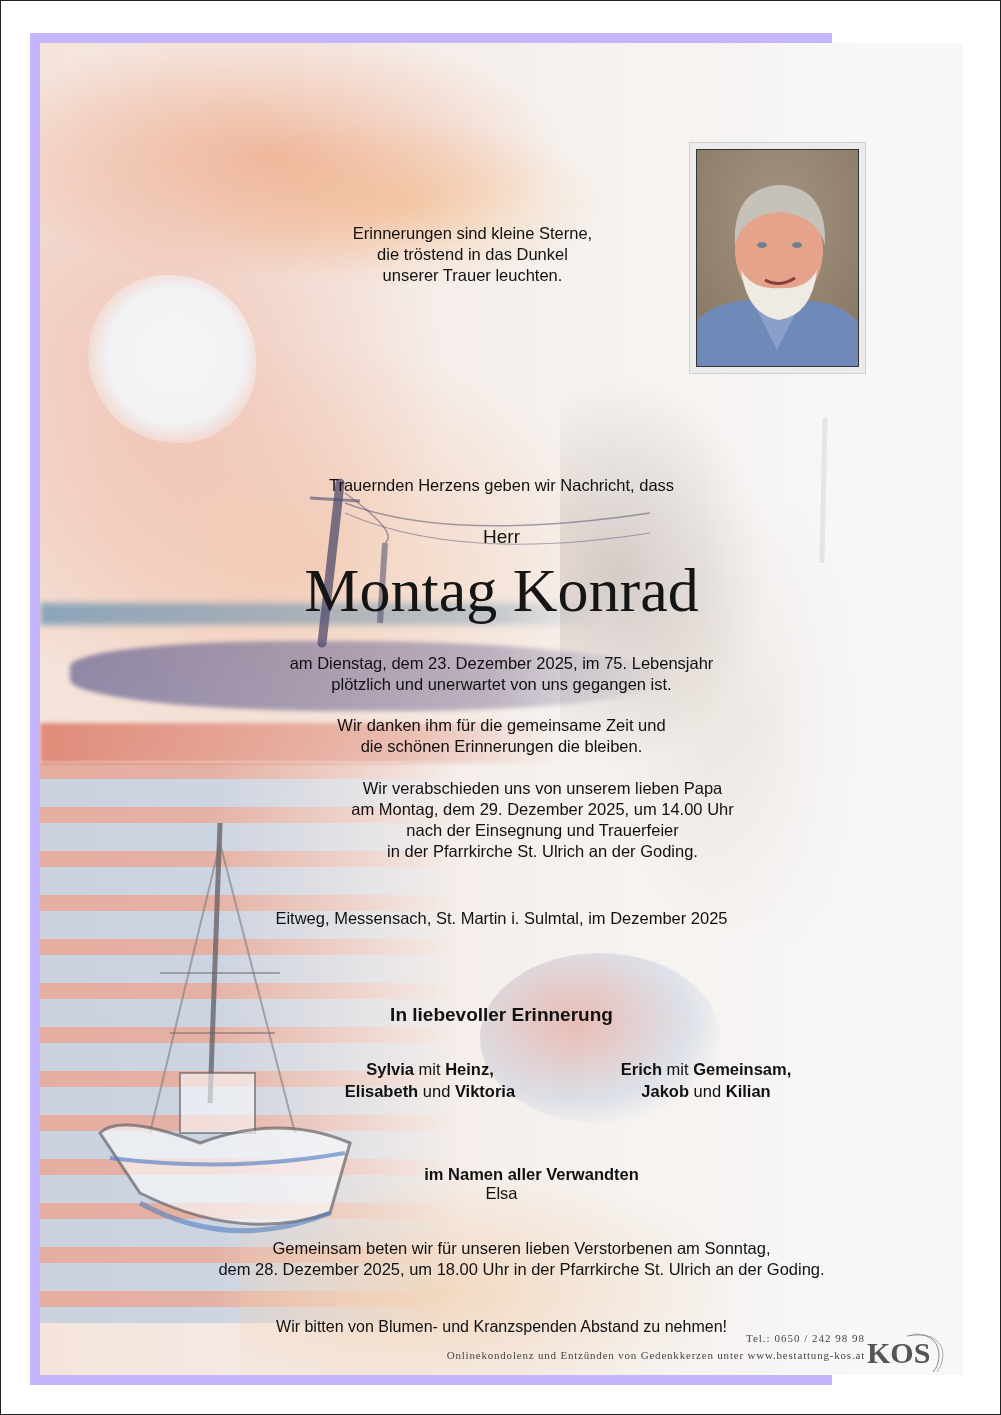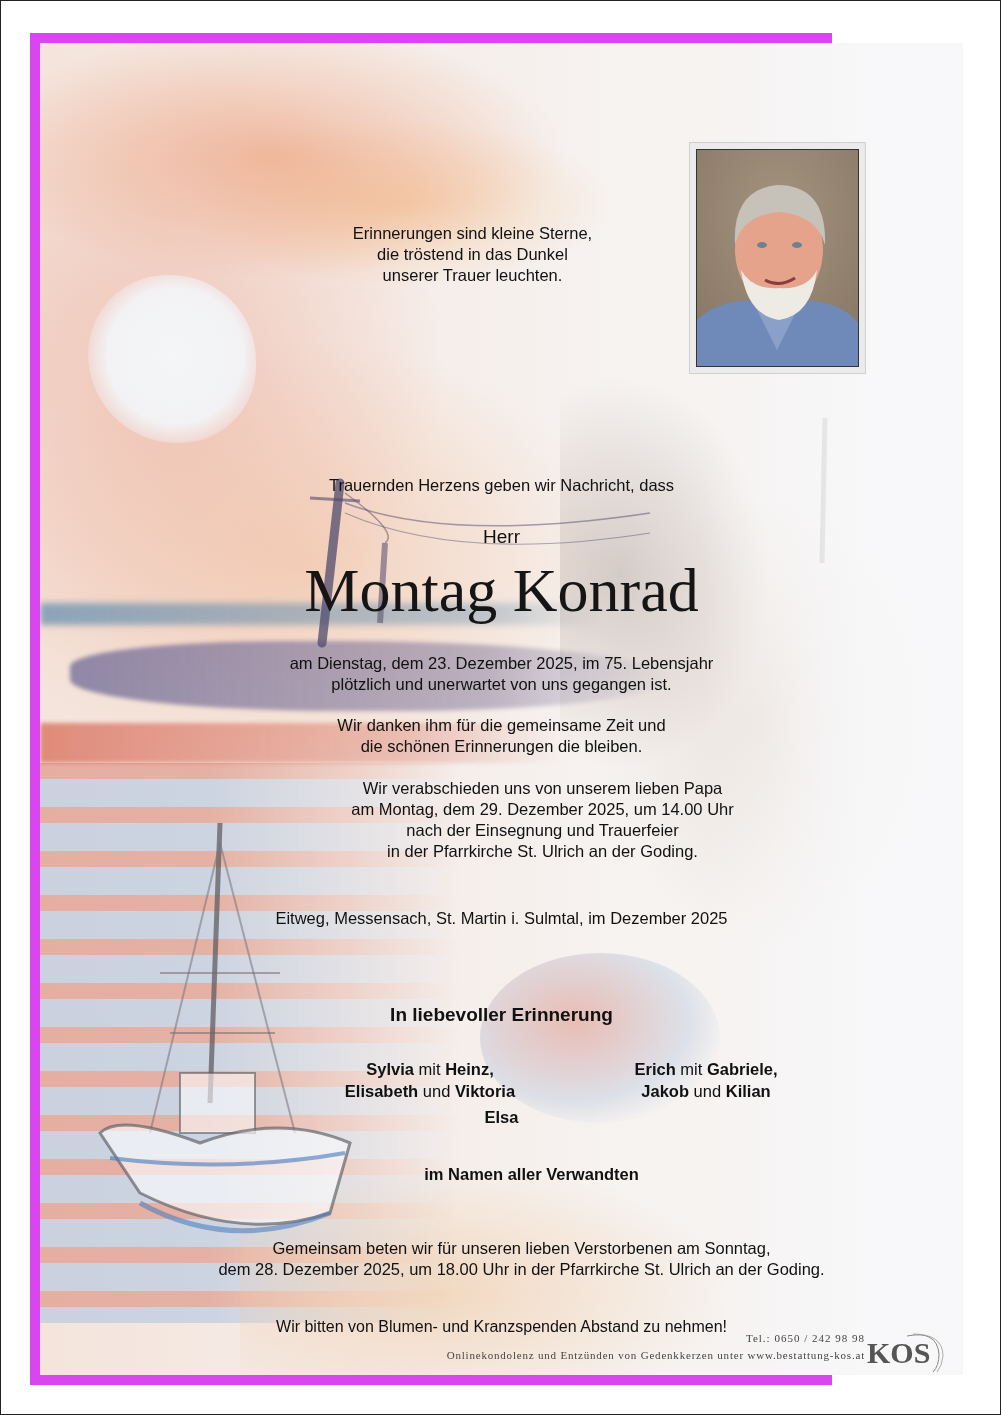--- a/index.html
+++ b/index.html
@@ -8,21 +8,21 @@
     background: #ffffff;
     font-family: "Liberation Sans", "DejaVu Sans", sans-serif;
     color: #111;
   }
   .page-border {
     position: absolute; left: 0; top: 0; width: 999px; height: 1413px;
     border: 1px solid #222; box-sizing: content-box;
   }
   .frame {
     position: absolute; left: 30px; top: 33px; width: 802px; height: 1352px;
-    background: #d946ef;
+    background: #c4b5fd;
   }
   .panel {
     position: absolute; left: 10px; top: 10px; width: 923px; height: 1332px;
     overflow: hidden;
     background: #f6f3f1;
   }
   
   .wc { position: absolute; pointer-events: none; }
   .wc-sky {
     left: 0; top: 0; width: 100%; height: 100%;
@@ -101,21 +101,21 @@
   }
   .p1 { top: 610px; }
   .p2 { top: 672px; }
   .p3 { top: 735px; margin-left: 41px; }
   .place { top: 865px; left: 40px; }
   .remember { top: 960px; font-size: 19px; font-weight: bold; line-height: 24px; }
   .fam { position: absolute; top: 1015px; width: 260px; text-align: center; font-size: 16.5px; line-height: 22px; }
   .fam b { font-weight: bold; }
   .fam-left { left: 260px; }
   .fam-right { left: 536px; }
-  .elsa { top: 1064px; font-weight: bold; }
+  .elsa { top: 1140px; font-weight: normal; }
   .relatives { top: 1121px; font-weight: bold; padding-left: 30px; }
   .prayer { top: 1195px; left: 60px; font-size: 16.5px; }
   .nofl { top: 1273px; left: 40px; font-size: 16px; }
 
   .footer-tel {
     position: absolute; top: 1289px; right: 98px; font-family: "Liberation Serif", "DejaVu Serif", serif;
     font-size: 11px; letter-spacing: 1px; color: #444;
   }
   .footer-online {
     position: absolute; top: 1306px; right: 98px; font-family: "Liberation Serif", "DejaVu Serif", serif;
@@ -229,21 +229,21 @@
 
     <div class="t place" style="width:843px;">Eitweg, Messensach, St. Martin i. Sulmtal, im Dezember 2025</div>
 
     <div class="t remember">In liebevoller Erinnerung</div>
 
     <div class="fam fam-left">
       <div><b>Sylvia</b><span> mit </span><b>Heinz,</b></div>
       <div><b>Elisabeth</b><span> und </span><b>Viktoria</b></div>
     </div>
     <div class="fam fam-right">
-      <div><b>Erich</b><span> mit </span><b>Gabriele,</b></div>
+      <div><b>Erich</b><span> mit </span><b>Gemeinsam,</b></div>
       <div><b>Jakob</b><span> und </span><b>Kilian</b></div>
     </div>
 
     <div class="t elsa">Elsa</div>
     <div class="t relatives">im Namen aller Verwandten</div>
 
     <div class="t prayer" style="width:843px;">
       <div>Gemeinsam beten wir für unseren lieben Verstorbenen am Sonntag,</div>
       <div>dem 28. Dezember 2025, um 18.00 Uhr in der Pfarrkirche St. Ulrich an der Goding.</div>
     </div>

